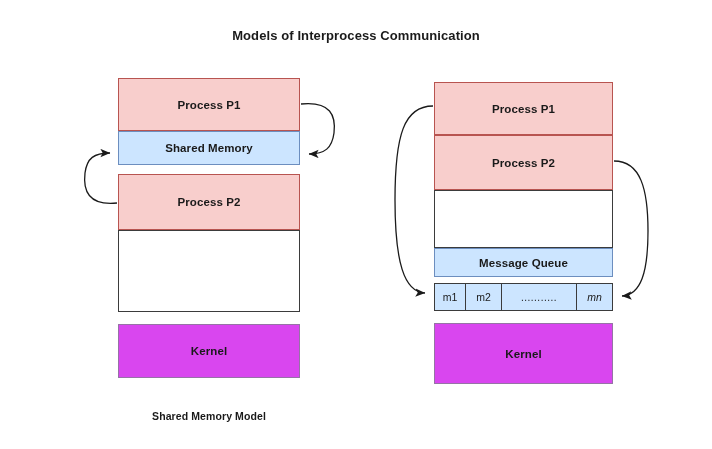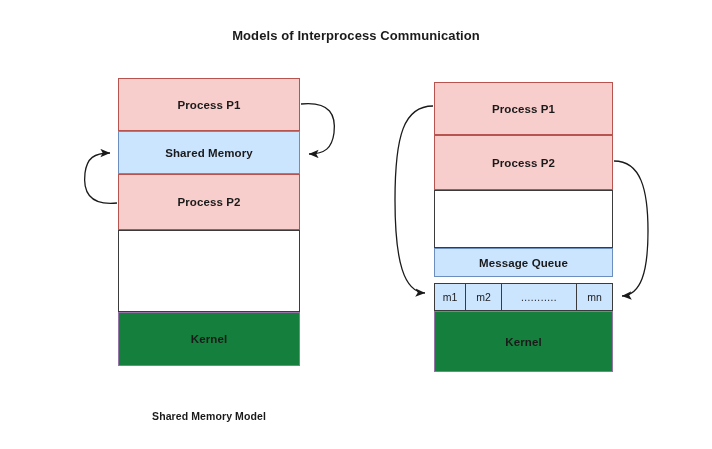--- a/index.html
+++ b/index.html
@@ -54,22 +54,23 @@
 
   .seg-pink {
     background: #f8cecc;
     border: 1px solid #b85450;
   }
   .seg-blue {
     background: #cce5ff;
     border: 1px solid #6c8ebf;
   }
   .seg-purple {
-    background: #15803d;
+    background: #d946ef;
     border: 1px solid #9673a6;
+    margin-top: 12px;
   }
   .seg-white {
     background: #ffffff;
     border: 1px solid #3b3b3b;
   }
 
   .cellrow {
     position: absolute;
     box-sizing: border-box;
     display: flex;
@@ -82,20 +83,21 @@
     display: flex;
     align-items: center;
     justify-content: center;
     font-size: 10.5px;
     font-weight: normal;
     color: #1a1a1a;
     height: 100%;
   }
   .cell:last-child {
     border-right: none;
+    font-style: italic;
   }
   .cell-dots {
     letter-spacing: 0.5px;
     font-size: 10px;
   }
 
   .caption {
     position: absolute;
     font-size: 10.5px;
     font-weight: bold;
@@ -118,21 +120,21 @@
 <div id="canvas">
 
   <div class="title">Models of Interprocess Communication</div>
 
   <div class="stack" style="left:118px; top:78px; width:182px; height:288px;">
 
     <div class="seg seg-pink" style="left:0px; top:0px; width:182px; height:53px;">
       <span>Process P1</span>
     </div>
 
-    <div class="seg seg-blue" style="left:0px; top:53px; width:182px; height:43px;">
+    <div class="seg seg-blue" style="left:0px; top:53px; width:182px; height:34px;">
       <span>Shared Memory</span>
     </div>
 
     <div class="seg seg-pink" style="left:0px; top:96px; width:182px; height:56px;">
       <span>Process P2</span>
     </div>
 
     <div class="seg seg-white" style="left:0px; top:152px; width:182px; height:82px;">
       <span></span>
     </div>

